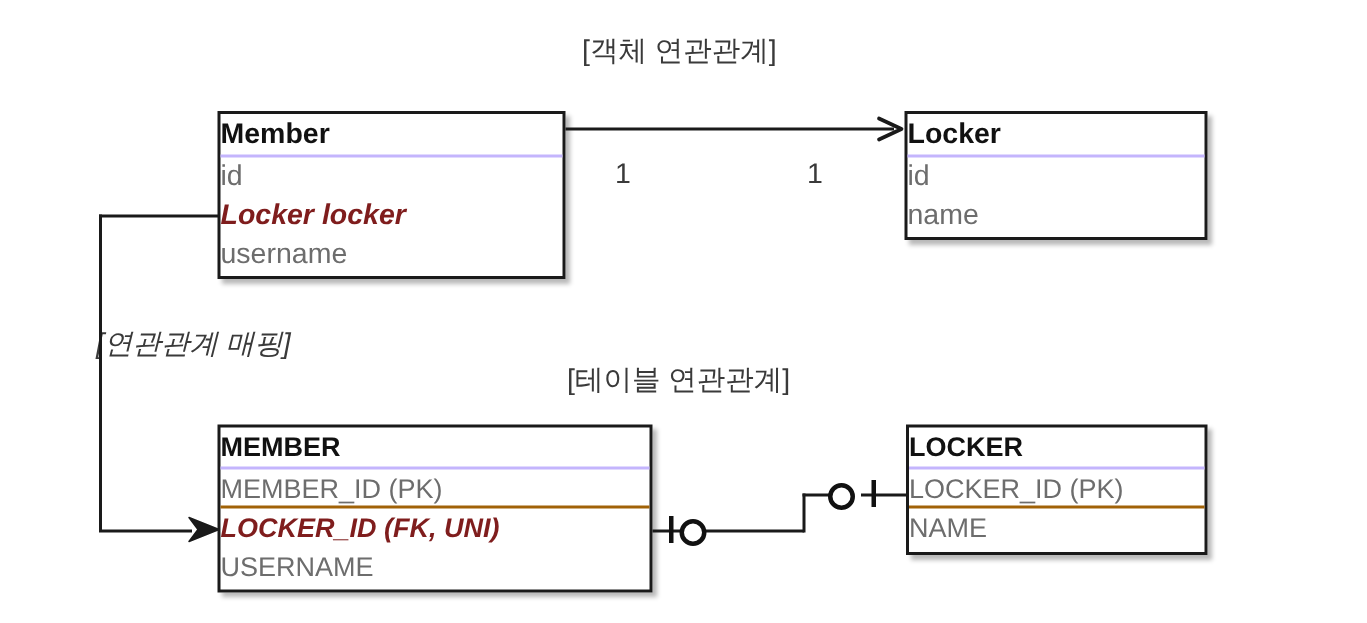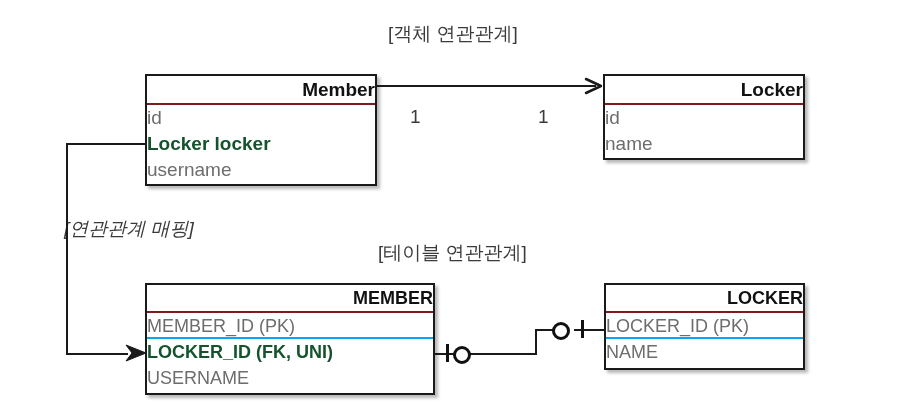--- a/index.html
+++ b/index.html
@@ -29,44 +29,45 @@
   
   .box {
     position: absolute;
     box-sizing: border-box;
     border: 2px solid #1a1a1a;
     background: #ffffff;
     box-shadow: 3px 3px 3px rgba(0,0,0,0.28);
   }
   .box-title {
     box-sizing: border-box;
-    text-align: right;
+    text-align: left;
     font-weight: bold;
     color: #111111;
-    border-bottom: 2px solid #7f1d1d;
+    border-bottom: 2px solid #c4b5fd;
     white-space: nowrap;
     overflow: hidden;
   }
   .box-body {
     box-sizing: border-box;
     padding: 0;
   }
   .row {
     box-sizing: border-box;
     white-space: nowrap;
     overflow: hidden;
     color: #6d6d6d;
     padding-left: 0;
   }
   .row.bold {
-    color: #14532d;
+    color: #7f1d1d;
     font-weight: bold;
+    font-style: italic;
   }
   .row.sep {
-    border-bottom: 2px solid #0ea5e9;
+    border-bottom: 2px solid #a16207;
   }
 
   
   .cls .box-title { font-size: 19px; line-height: 27px; height: 29px; }
   .cls .row { font-size: 19px; line-height: 26px; height: 26px; }
 
   
   .tbl .box-title { font-size: 18px; line-height: 26px; height: 28px; }
   .tbl .row { font-size: 18px; line-height: 26px; height: 26px; }
 

